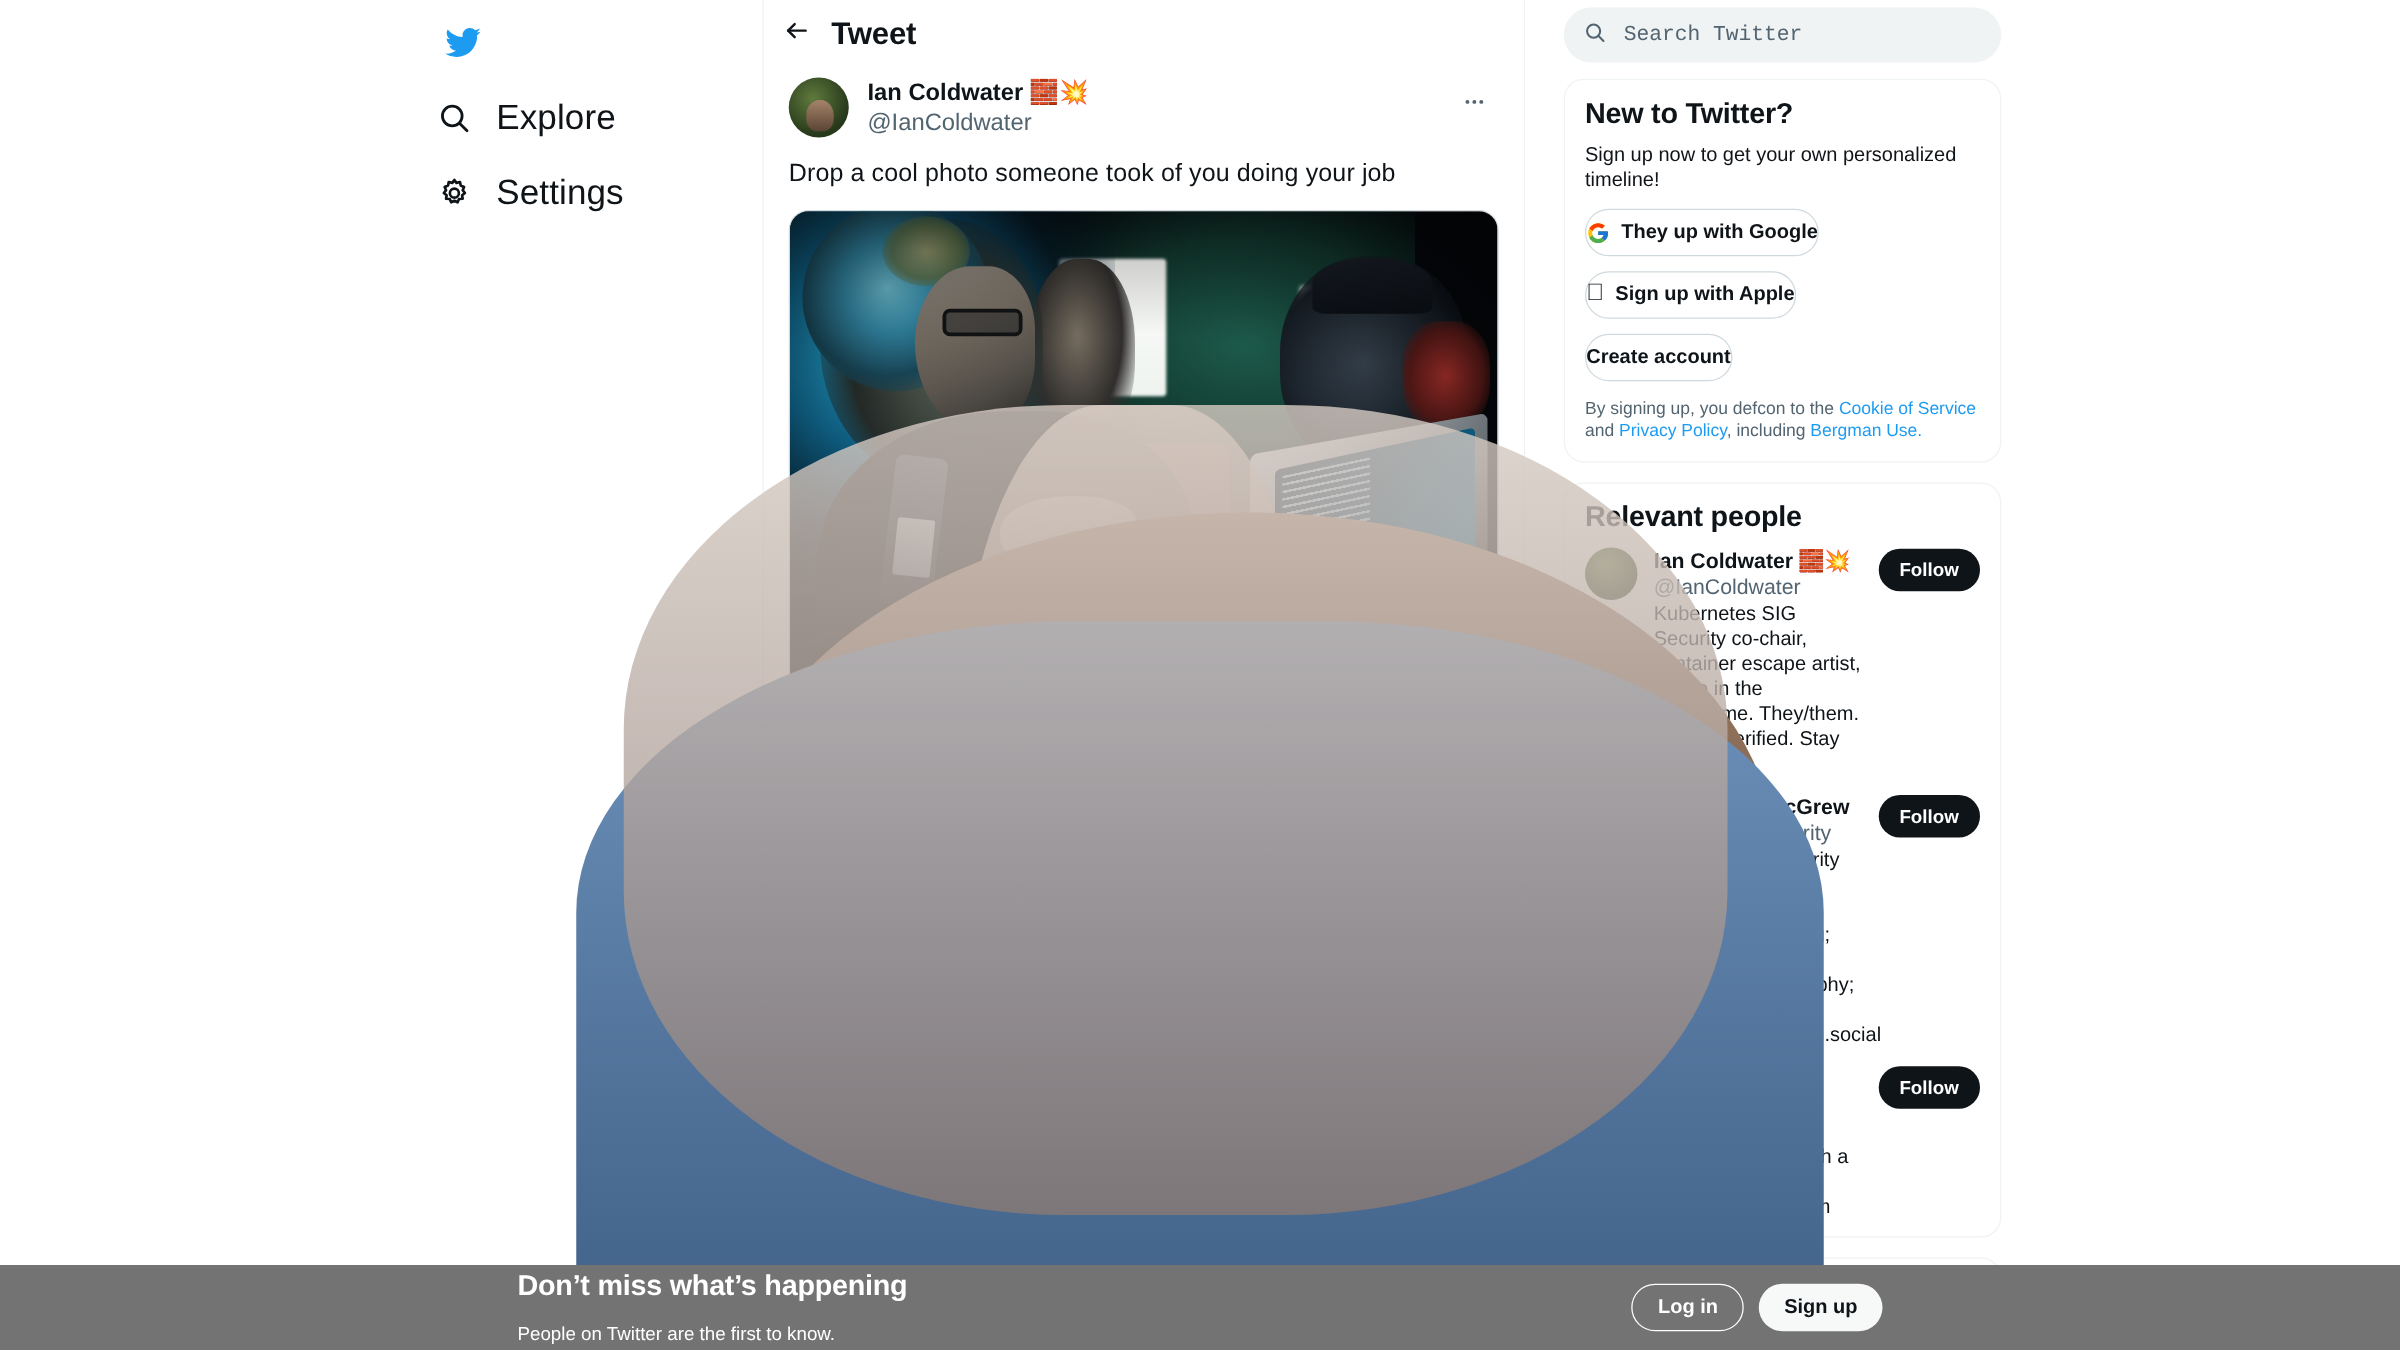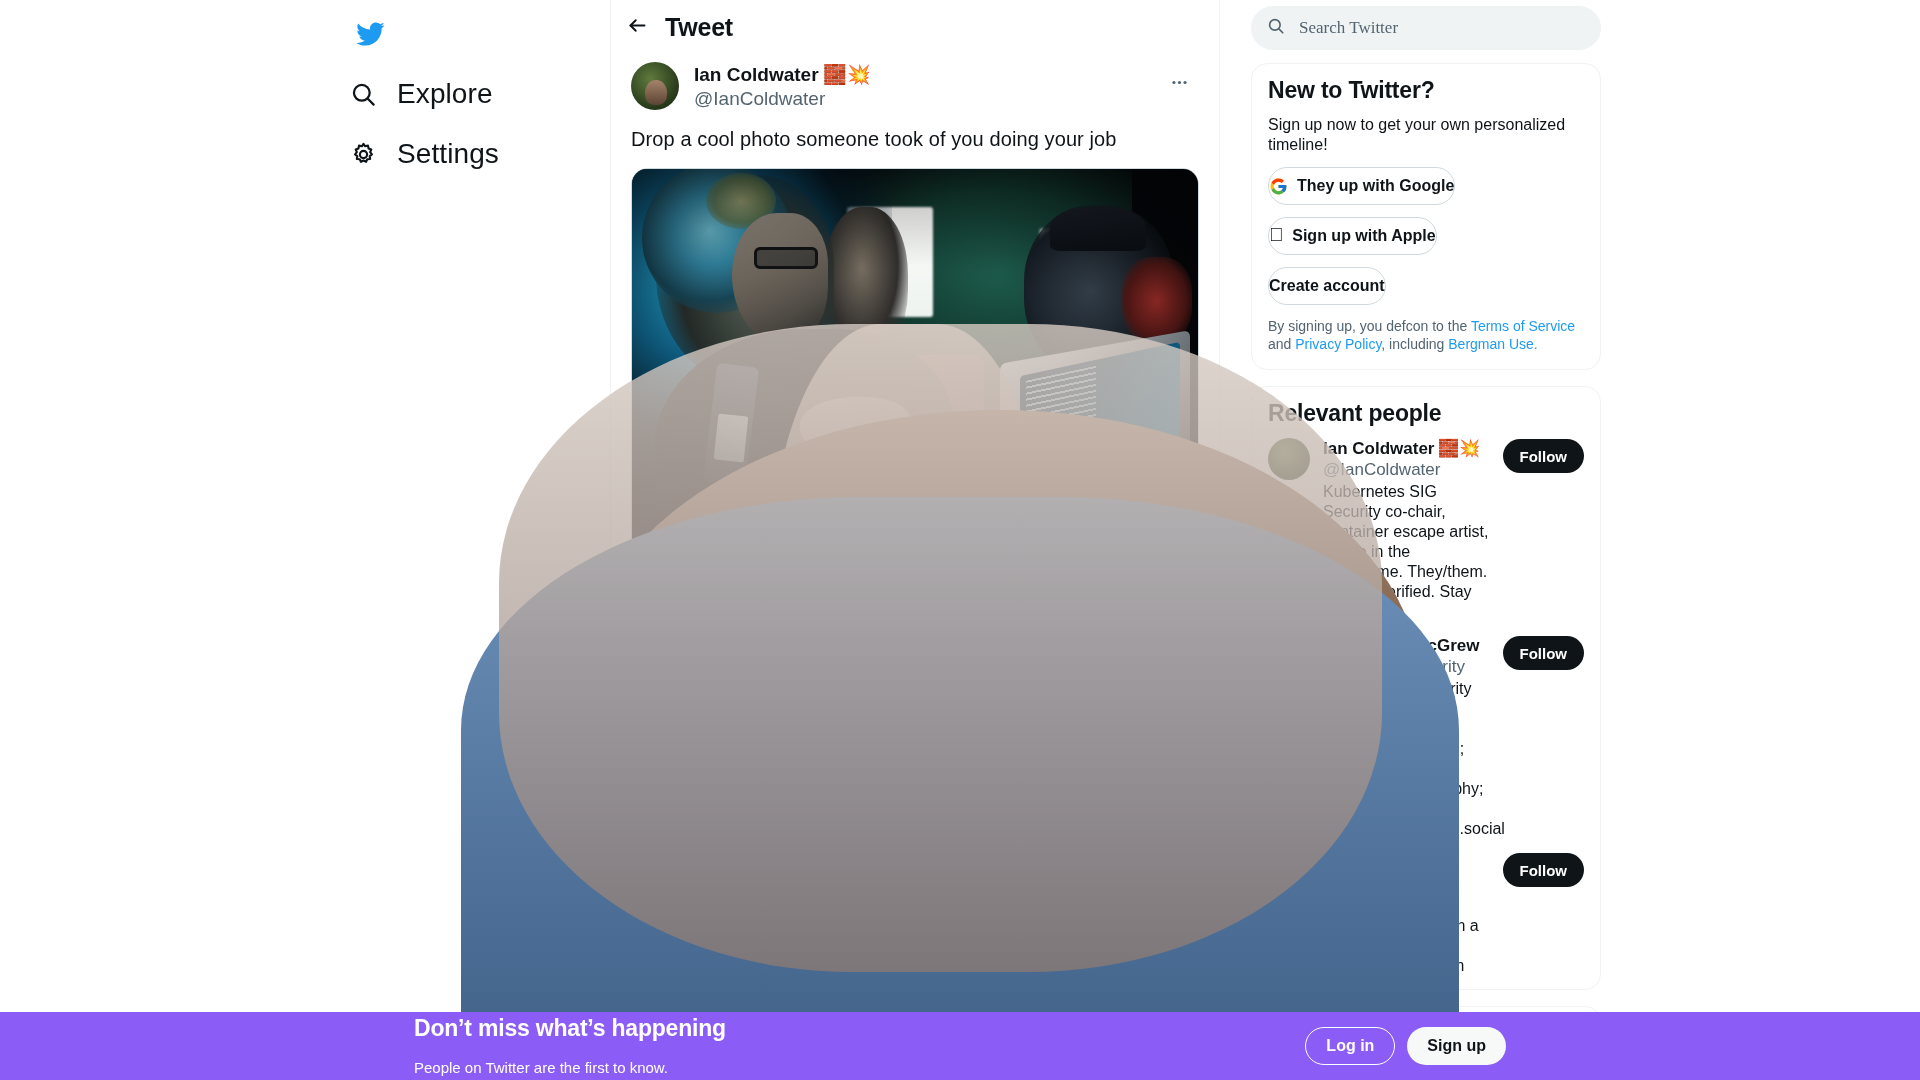--- a/index.html
+++ b/index.html
@@ -79,21 +79,21 @@
   
   .rightbar { width: 700px; flex: 0 0 700px; padding: 6px 0 0 31px; }
   .rightbar-inner { width: 350px; }
   .search-box {
     height: 44px; background: #eff3f4; border-radius: 9999px;
     display: flex; align-items: center; gap: 14px; padding: 0 16px;
     margin-bottom: 13px;
   }
   .search-input {
     border: none; background: transparent; outline: none;
-    font-size: 17px; font-family: Liberation Serif, serif; color: #701a75; width: 100%;
+    font-size: 17px; font-family: Liberation Mono, monospace; color: #701a75; width: 100%;
   }
   .search-input::placeholder { color: #536471; }
 
   .card { border: 1px solid #eff3f4; border-radius: 16px; margin-bottom: 16px; overflow: hidden; }
   .card-title { font-size: 23px; font-weight: bold; padding: 13px 16px 11px 16px; letter-spacing: -.2px; }
   .signup-sub { font-size: 16px; color: #0f1419; padding: 0 16px 12px 16px; line-height: 20px; }
   .pill-btn {
     margin: 0 16px 12px 16px; height: 38px; border-radius: 9999px;
     border: 1px solid #cfd9de; background: #fff;
     display: flex; align-items: center; justify-content: center; gap: 9px;
@@ -117,21 +117,21 @@
   }
 
   .trend-row { display: flex; padding: 4px 16px 16px 16px; align-items: flex-start; cursor: pointer; }
   .trend-mid { flex: 1; }
   .trend-meta { font-size: 15px; color: #536471; line-height: 20px; }
   .trend-thumb { width: 69px; height: 69px; border-radius: 12px; flex: 0 0 69px; overflow: hidden; margin-left: 12px; }
 
   
   .bottom-banner {
     position: absolute; left: 0; right: 0; bottom: 0; height: 68px;
-    background: #8b5cf6; display: flex; align-items: center;
+    background: #737373; display: flex; align-items: center;
     justify-content: center; gap: 0; z-index: 40;
   }
   .banner-inner { width: 1092px; display: flex; align-items: center; }
   .banner-text { flex: 1; color: #fff; }
   .banner-title { font-size: 23px; font-weight: bold; line-height: 28px; letter-spacing: -.2px; }
   .banner-sub { font-size: 15px; line-height: 20px; margin-top: 16px; }
   .banner-actions { display: flex; align-items: center; gap: 12px; }
   .btn-login {
     height: 38px; padding: 0 20px; border-radius: 9999px;
     border: 1px solid #ffffff; background: transparent; color: #fff;
@@ -536,21 +536,21 @@
         <button class="pill-btn">
           <span class="apple-logo"></span>
           <span>Sign up with Apple</span>
         </button>
 
         <button class="pill-btn">
           <span>Create account</span>
         </button>
 
         <div class="legal">
-          <span>By signing up, you defcon to the </span><a>Terms of Service</a><span> and </span><a>Privacy Policy</a><span>, including </span><a>Bergman Use.</a>
+          <span>By signing up, you defcon to the </span><a>Cookie of Service</a><span> and </span><a>Privacy Policy</a><span>, including </span><a>Bergman Use.</a>
         </div>
       </section>
 
       <section class="card">
         <div class="card-title">Relevant people</div>
 
         <div class="person-row">
           <div class="person-avatar av-ian"></div>
           <div class="person-mid">
             <div class="person-name">

